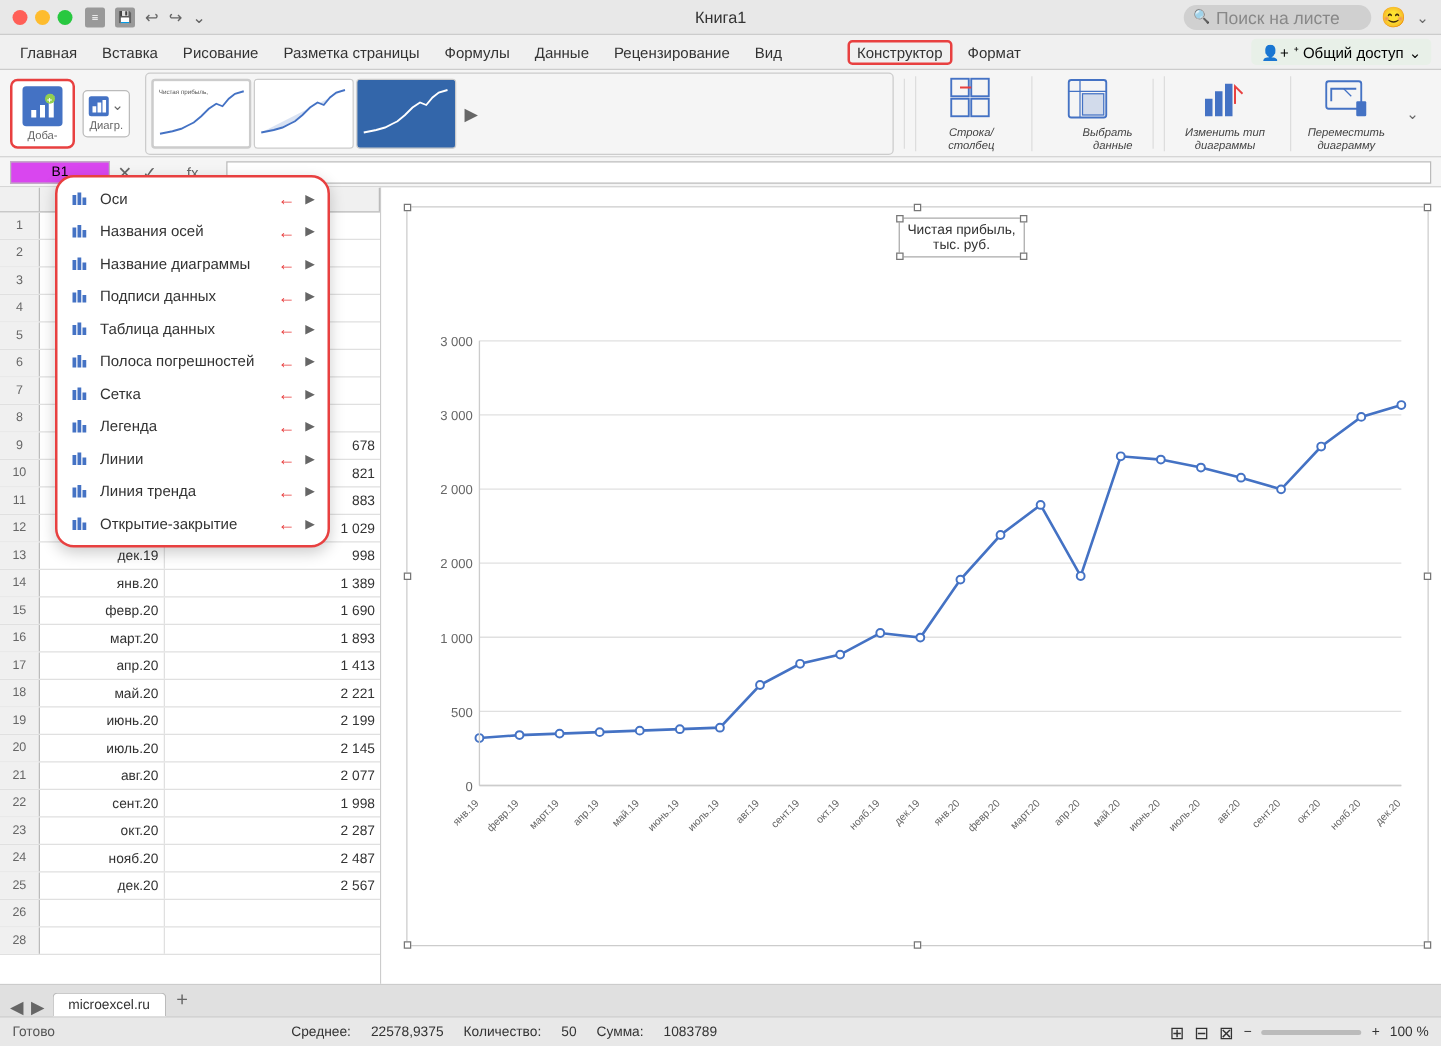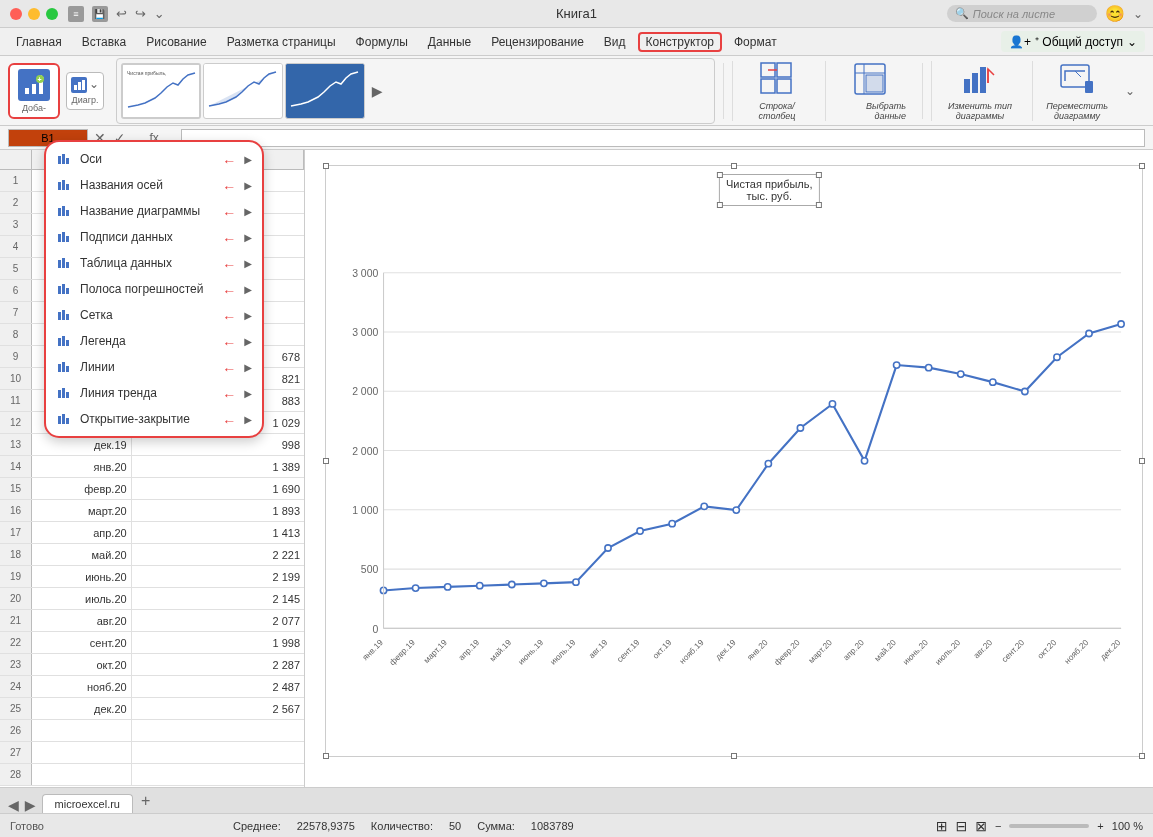--- a/index.html
+++ b/index.html
@@ -37,21 +37,21 @@
       gap: 4px;
     }
     .menu-item {
       padding: 3px 8px;
       font-size: 12px;
       color: #333;
       border-radius: 4px;
       cursor: pointer;
       white-space: nowrap;
     }
-    .menu-item.highlighted { border: 2px solid #e84040; color: #333; padding: 1px 6px; font-weight: 500; }
+    .menu-item.highlighted { border: 2px solid #e84040; color: #333; padding: 1px 6px; font-weight: 500; margin-left: 40px; }
     .menu-share { background: #e8f0e8; border-radius: 4px; display: flex; align-items: center; gap: 4px; padding: 2px 8px; font-size: 12px; }
 
     
     .toolbar {
       background: #f5f5f5;
       height: 70px;
       border-bottom: 1px solid #ccc;
       display: flex;
       align-items: center;
       padding: 0 8px;
@@ -108,21 +108,21 @@
       height: 24px;
       border-bottom: 1px solid #ccc;
       display: flex;
       align-items: center;
       padding: 0 8px;
       gap: 4px;
     }
     .name-box {
       width: 80px;
       border: 1px solid #bbb;
-      background: #c2410c;
+      background: #d946ef;
       height: 18px;
       font-size: 11px;
       padding: 0 4px;
       text-align: center;
     }
     .formula-input {
       flex: 1;
       border: 1px solid #bbb;
       background: white;
       height: 18px;
@@ -319,21 +319,21 @@
     <div class="title-bar-icon">≡</div>
     <div class="title-bar-icon">💾</div>
     <div style="font-size:13px;color:#666;cursor:pointer;">↩</div>
     <div style="font-size:13px;color:#666;cursor:pointer;">↪</div>
     <div style="font-size:13px;color:#666;cursor:pointer;">⌄</div>
   </div>
   <div class="title-bar-title">Книга1</div>
   <div class="title-bar-right">
     <div class="search-box">
       <span>🔍</span>
-      <span style="font-size:11px;color:#888;font-style:italic;">Поиск на листе</span>
+      <span style="font-size:14px;color:#888;">Поиск на листе</span>
     </div>
     <span style="font-size:16px;">😊</span>
     <span style="font-size:12px;color:#666;">⌄</span>
   </div>
 </div>
 
 <div class="menu-bar">
   <div class="menu-item">Главная</div>
   <div class="menu-item">Вставка</div>
   <div class="menu-item">Рисование</div>
@@ -589,25 +589,20 @@
     <div class="cell-a">нояб.20</div>
     <div class="cell-b">2 487</div>
   </div>
         <div class="data-row">
     <div class="row-num">25</div>
     <div class="cell-a">дек.20</div>
     <div class="cell-b">2 567</div>
   </div>
         <div class="data-row">
     <div class="row-num">26</div>
-    <div class="cell-a"></div>
-    <div class="cell-b"></div>
-  </div>
-        <div class="data-row">
-    <div class="row-num">27</div>
     <div class="cell-a"></div>
     <div class="cell-b"></div>
   </div>
         <div class="data-row">
     <div class="row-num">28</div>
     <div class="cell-a"></div>
     <div class="cell-b"></div>
   </div>
       </div>
   </div>

